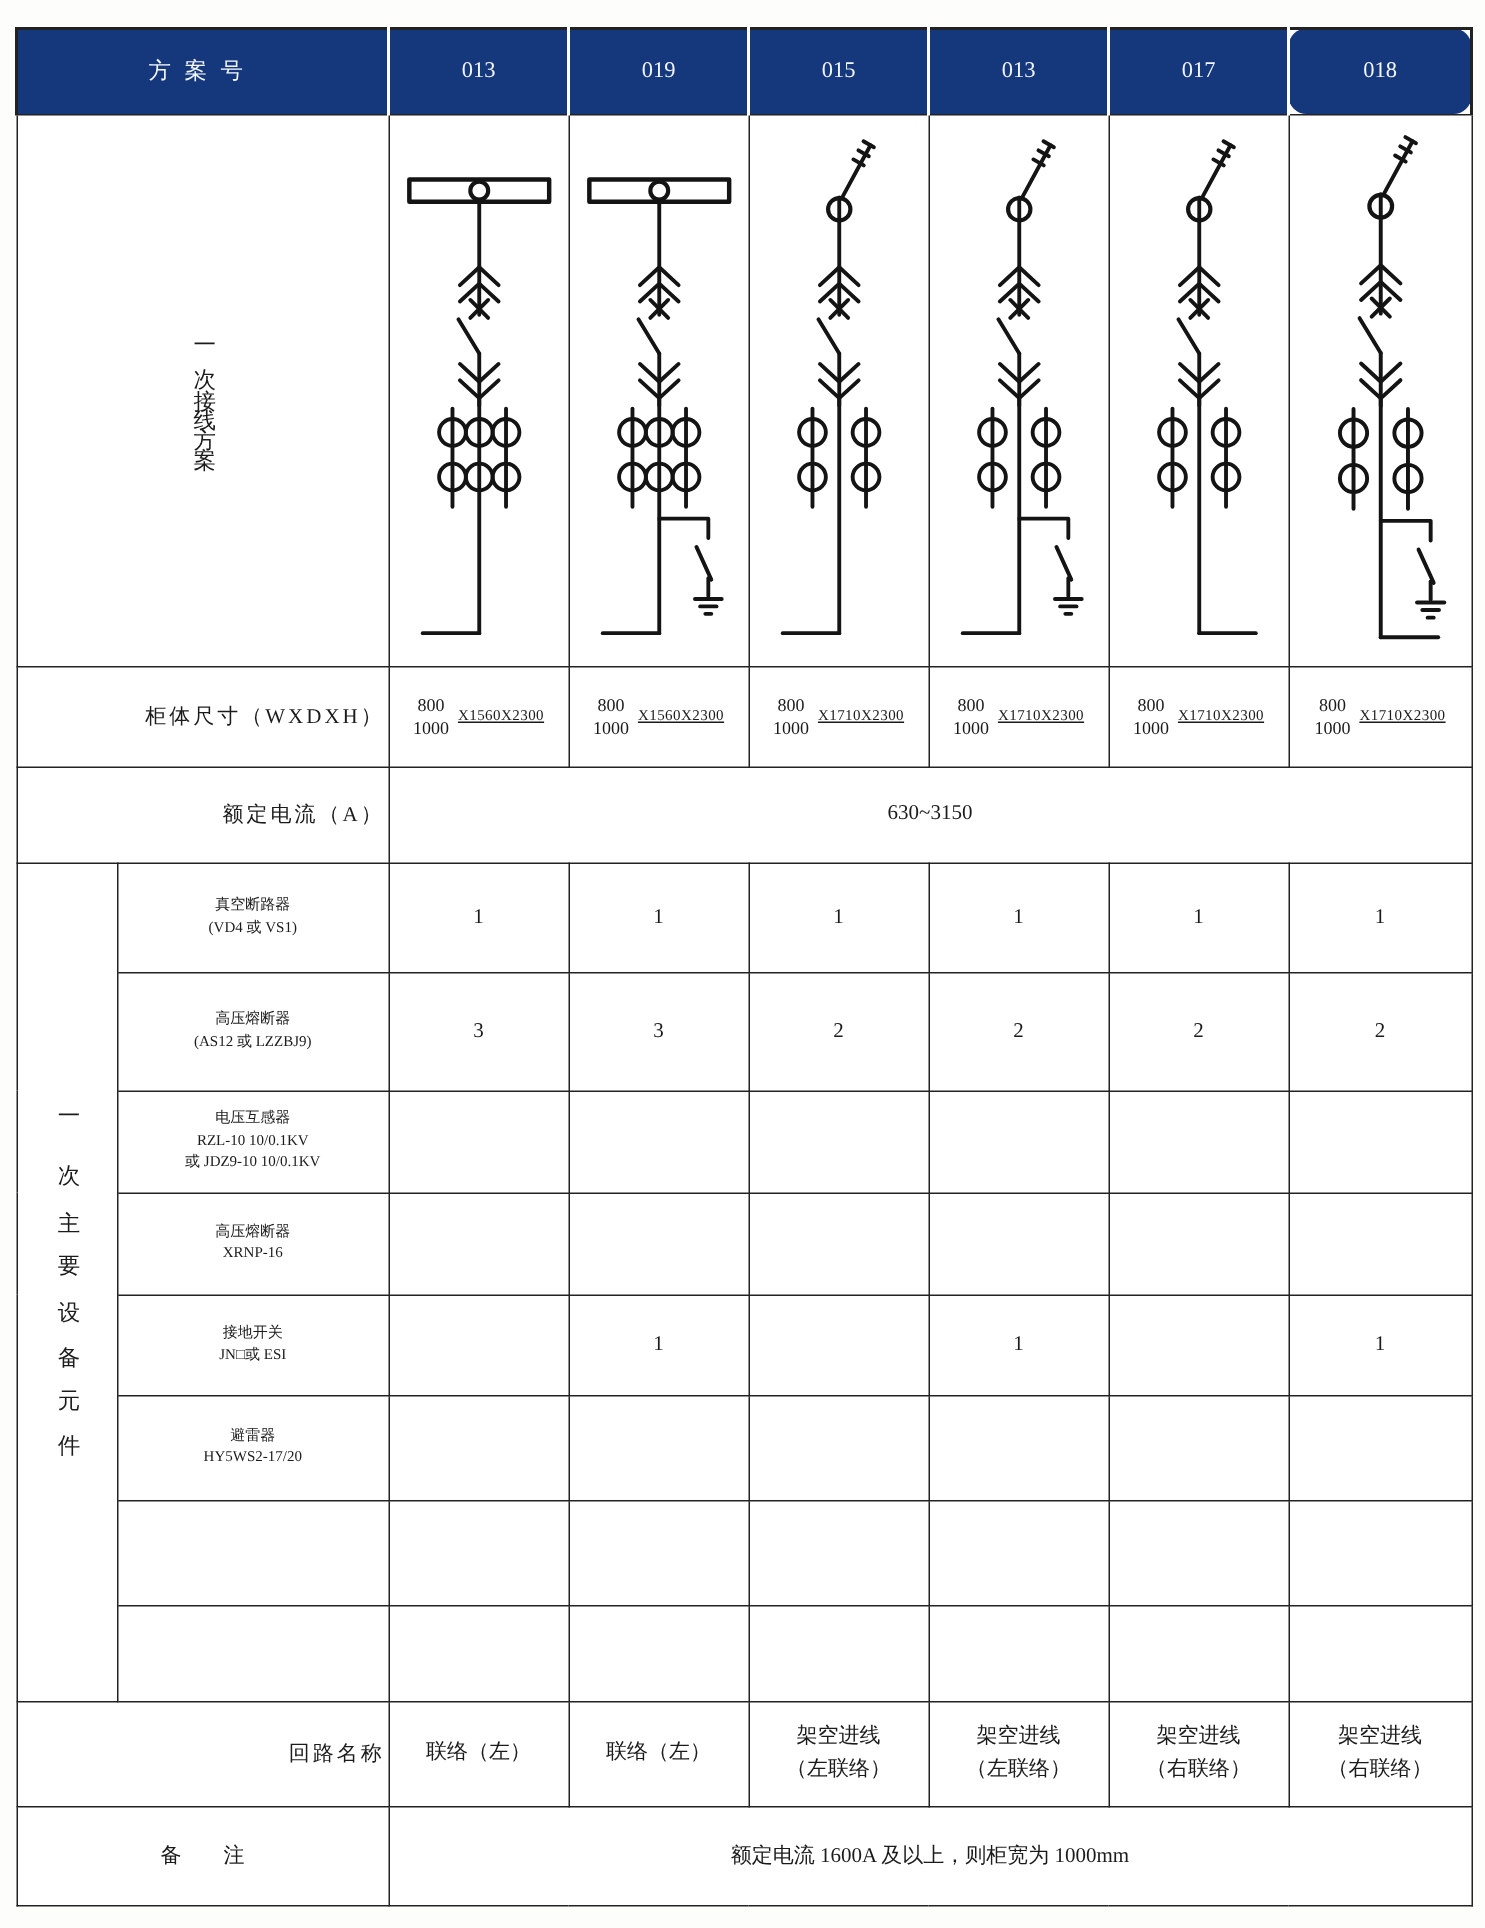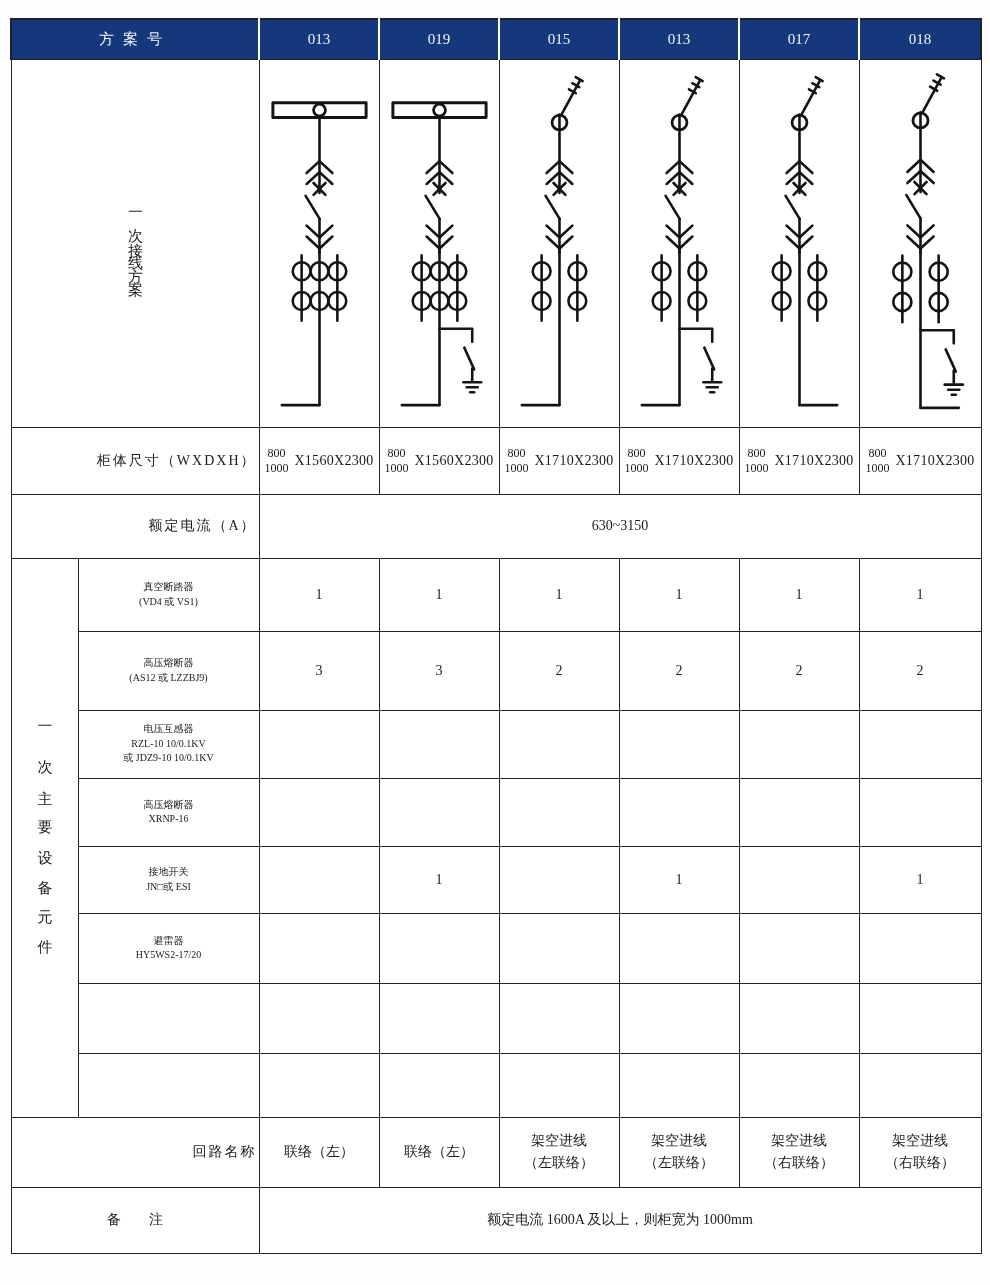--- a/index.html
+++ b/index.html
@@ -28,51 +28,51 @@
     background:#15377c;
     color:#f2f5fb;
     font-size:15px;
     border-left:2.5px solid #fff;
     border-right:2.5px solid #fff;
     border-top:2.6px solid #222;
     border-bottom:1.8px solid #222;
     font-weight:normal;
   }
   td.head.first{border-left:2.6px solid #222;letter-spacing:9px;}
-  td.head.last{border-right:2.6px solid #222;}
+  td.head.last{border-right:2.6px solid #222;border-radius:12px;}
   .vwrap{height:100%;display:flex;align-items:center;justify-content:center;}
   .vtext{writing-mode:vertical-rl;text-orientation:upright;}
   .wiringLabel{font-size:15px;letter-spacing:13px;}
   .sideLabel{font-size:15px;letter-spacing:30px;}
   td.ename{white-space:pre-line;line-height:1.45;font-size:10px;}
   td.circ{white-space:pre-line;line-height:1.55;}
   .cab{display:flex;align-items:center;justify-content:center;gap:6px;}
   .cab .stack{display:flex;flex-direction:column;font-size:12px;line-height:1.18;}
-  .cab .dims{font-size:14px;letter-spacing:0.3px;}
+  .cab .dims{font-size:10px;letter-spacing:0.3px;text-decoration:underline;}
   td.diagram-cell{padding:0;}
   td.diagram-cell svg{display:block;height:100%;width:100%;}
   .lbl{letter-spacing:2px;text-align:right;}
 </style>
 </head>
 <body>
 
 <table>
   <colgroup>
     <col style="width:67px">
       <col style="width:181px">
     <col style="width:120px">
       <col style="width:120px">
       <col style="width:120px">
     <col style="width:120px">
       <col style="width:120px">
       <col style="width:122px">
   </colgroup>
 
   <tbody>
-      <tr style="height:40px">
+      <tr style="height:57px">
     <td colspan="2" class="head first">方案号</td>
     <td class="head">013</td>
     <td class="head">019</td>
     <td class="head">015</td>
     <td class="head">013</td>
     <td class="head">017</td>
     <td class="head last">018</td>
   </tr>
 
   <tr style="height:366px">

